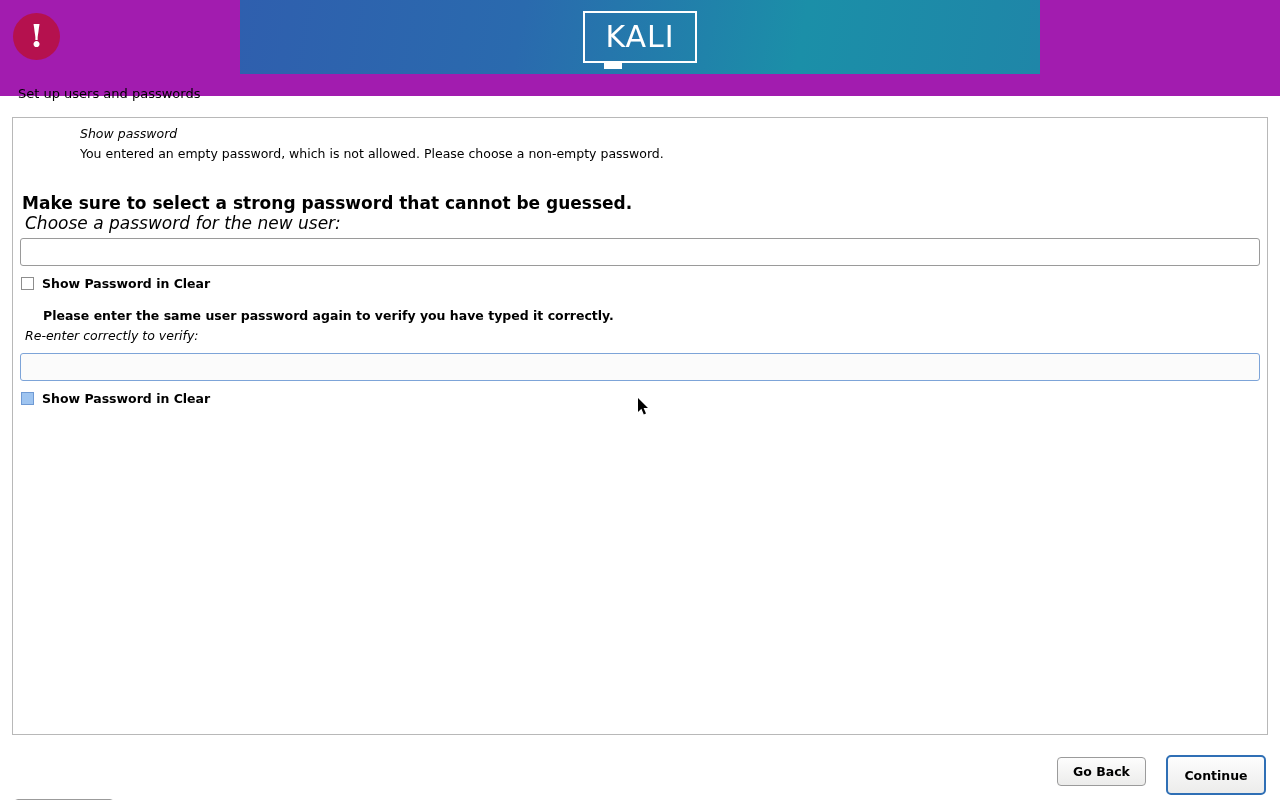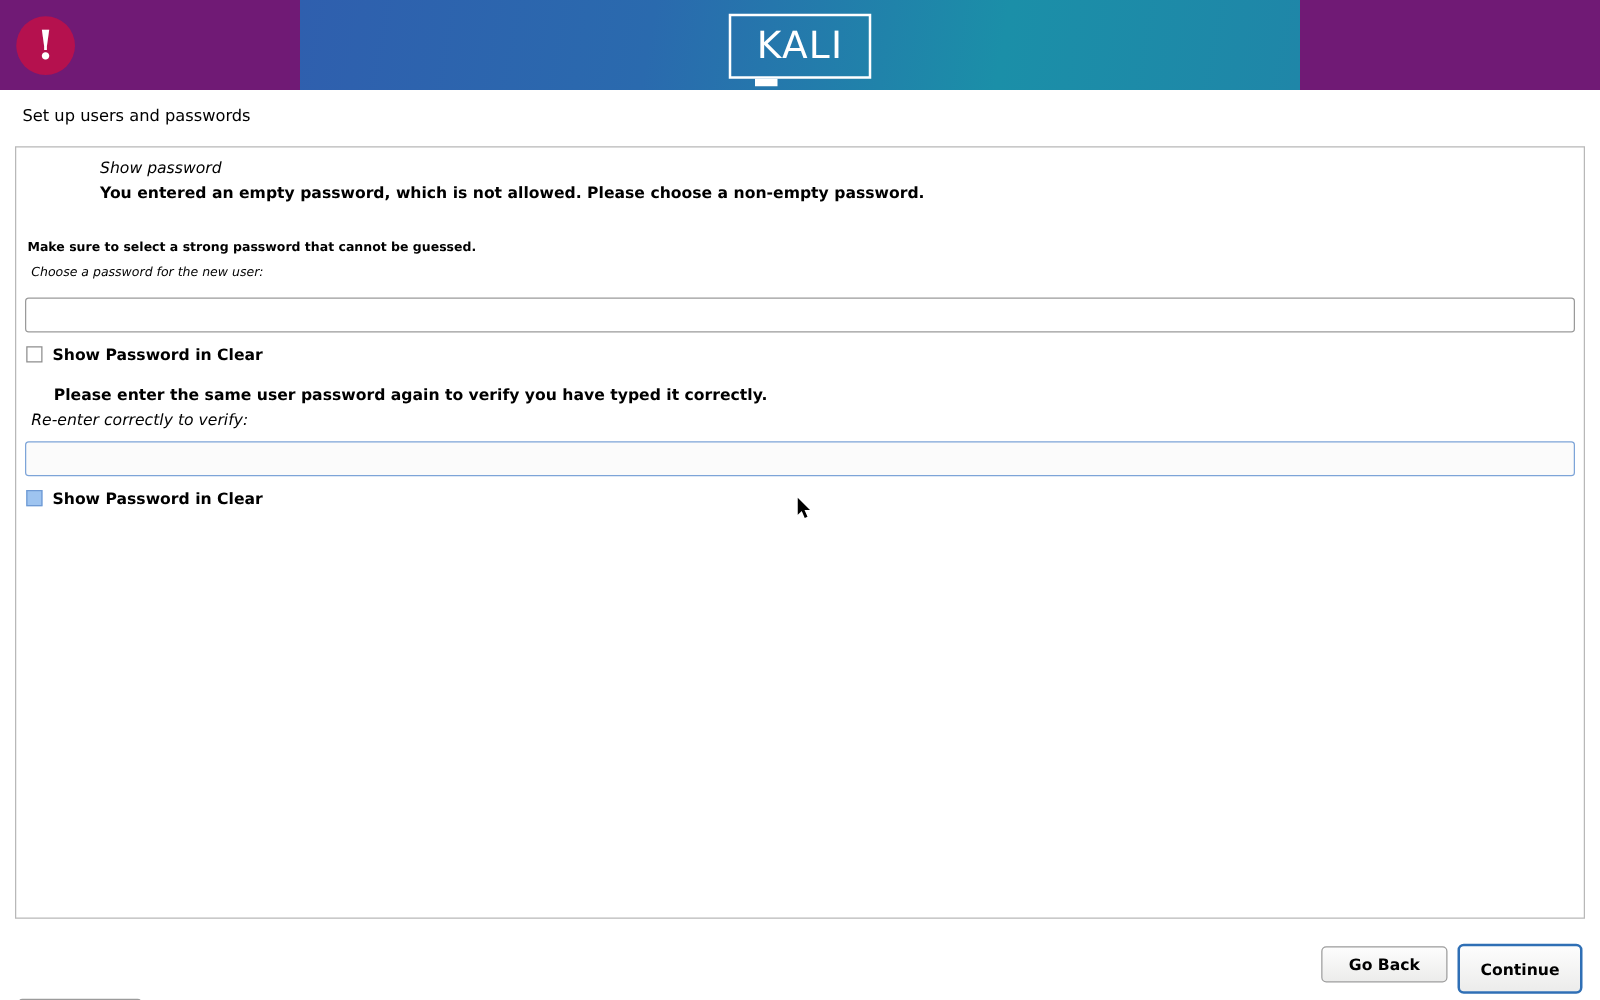--- a/index.html
+++ b/index.html
@@ -11,22 +11,22 @@
     background: #ffffff;
     font-family: "DejaVu Sans", sans-serif;
     font-size: 13px;
     color: #000000;
   }
 
   
   .banner {
     position: relative;
     width: 1280px;
-    height: 72px;
-    background: #701a75;
+    height: 96px;
+    background: #a21caf;
     overflow: hidden;
   }
   .banner-center {
     position: absolute;
     left: 240px;
     top: 0;
     width: 800px;
     height: 74px;
     background: linear-gradient(100deg, #2f5fae 0%, #2a6aae 35%, #1b8fa8 70%, #1f86a8 100%);
   }
@@ -96,37 +96,37 @@
     position: absolute;
     left: 80px;
     top: 126px;
     font-style: italic;
     font-size: 12.5px;
   }
   .error-text {
     position: absolute;
     left: 80px;
     top: 146px;
-    font-weight: bold;
+    font-weight: normal;
     font-size: 12.5px;
   }
 
   .strong-line {
     position: absolute;
     left: 22px;
     top: 193px;
     font-weight: bold;
-    font-size: 10px;
+    font-size: 17px;
   }
   .field-label-1 {
     position: absolute;
     left: 25px;
     top: 213px;
     font-style: italic;
-    font-size: 10px;
+    font-size: 17px;
   }
   .pw-input-1 {
     position: absolute;
     left: 20px;
     top: 238px;
     width: 1240px;
     height: 28px;
     box-sizing: border-box;
     border: 1px solid #9a9a9a;
     border-radius: 3px;
@@ -215,21 +215,21 @@
   }
   .btn-screenshot {
     left: 14px;
     top: 799px;
     width: 100px;
     height: 29px;
   }
   .btn-goback {
     left: 1057px;
     top: 757px;
-    width: 101px;
+    width: 89px;
     height: 29px;
   }
   .btn-continue {
     left: 1166px;
     top: 755px;
     width: 100px;
     height: 40px;
     border: 2px solid #2f6fb5;
     border-radius: 5px;
   }

